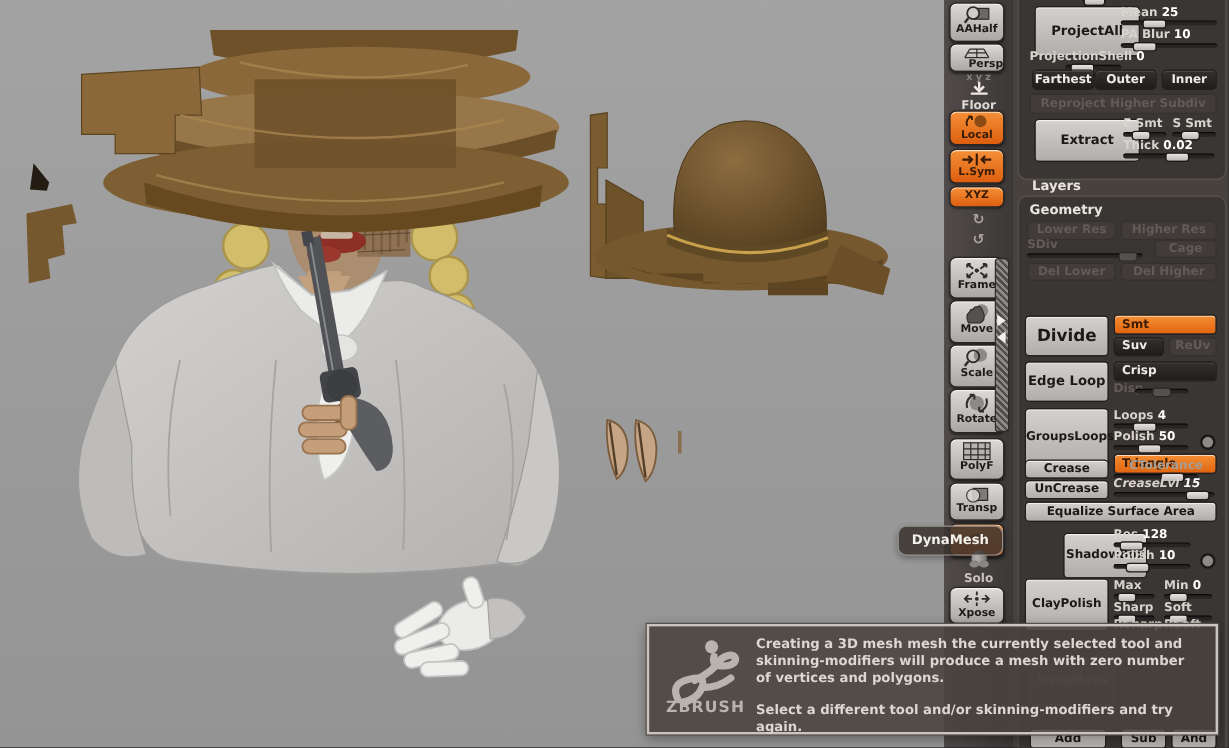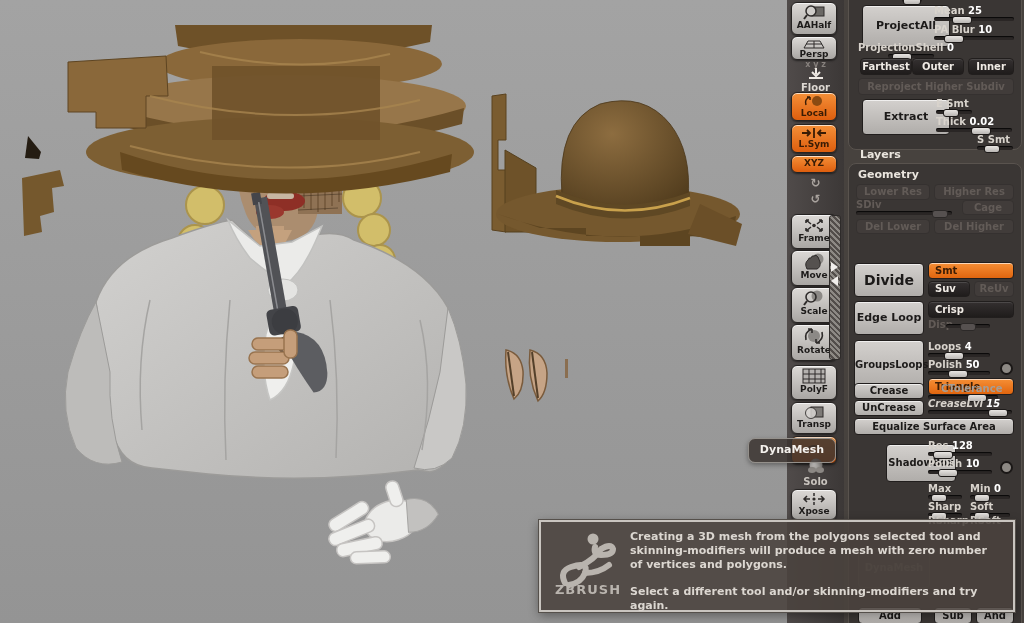--- a/index.html
+++ b/index.html
@@ -217,21 +217,21 @@
 
   <div class="abs" id="shelf">
     <div class="sbtn" style="top:2px;height:31px;">
       <svg class="ic" width="22" height="15">
         <rect x="9" y="2" width="12" height="9" fill="#6b6865" stroke="#2e2b2a"></rect>
         <circle cx="8" cy="6" r="5" fill="#cfccc9" stroke="#2e2b2a" stroke-width="1.5"></circle>
         <line x1="4" y1="10" x2="1" y2="14" stroke="#2e2b2a" stroke-width="2"></line>
       </svg>
       <span class="lb">AAHalf</span>
     </div>
-    <div class="sbtn" style="top:36px;height:22px;">
+    <div class="sbtn" style="top:36px;height:22px;text-align:right;">
       <svg class="ic" width="24" height="10">
         <g stroke="#2e2b2a" stroke-width="1" fill="none">
           <path d="M2,9 L22,9 M4,5 L20,5 M6,2 L18,2 M6,2 L2,9 M12,2 L12,9 M18,2 L22,9"></path>
         </g>
       </svg>
       <span class="lb">Persp</span>
     </div>
     <div class="flat dimtxt" style="top:60px;">x y z</div>
     <div class="flat" style="top:68px;cursor:pointer;">
       <svg width="16" height="12">
@@ -384,21 +384,21 @@
 
     <div class="btn disabled" style="left:14px;top:78px;width:154px;height:15px;line-height:15px;">Reproject Higher Subdiv</div>
 
     <div class="btn" style="left:18px;top:99px;width:86px;height:34px;line-height:34px;font-size:11px;">Extract</div>
     <div class="sl" style="left:92px;top:98px;width:36px;">
       <div class="t"><span>E Smt</span></div>
       <div class="track">
           <div class="hnd" style="left:20%;width:14px;"></div>
         </div>
     </div>
-    <div class="sl" style="left:133px;top:98px;width:36px;margin-top:36px;">
+    <div class="sl" style="left:133px;top:98px;width:36px;">
       <div class="t"><span>S Smt</span></div>
       <div class="track">
           <div class="hnd" style="left:20%;width:14px;"></div>
         </div>
     </div>
     <div class="sl" style="left:92px;top:116px;width:76px;">
       <div class="t"><span>Thick</span> <b>0.02</b></div>
       <div class="track">
           <div class="hnd" style="left:46%;"></div>
         </div>
@@ -479,20 +479,21 @@
         </div>
     </div>
     <div class="sl" style="left:84px;top:458px;width:64px;">
       <div class="t"><span>Polish</span> <b>10</b></div>
       <div class="track">
           <div class="hnd" style="left:15%;"></div>
         </div>
     </div>
     <div class="radio" style="left:156px;top:461px;"></div>
 
+    <div class="btn" style="left:10px;top:482px;width:68px;height:42px;line-height:42px;font-size:10px;">ClayPolish</div>
     <div class="sl" style="left:84px;top:483px;width:34px;">
       <div class="t"><span>Max</span></div>
       <div class="track">
           <div class="hnd" style="left:10%;width:14px;"></div>
         </div>
     </div>
     <div class="sl" style="left:126px;top:483px;width:40px;">
       <div class="t"><span>Min</span> <b>0</b></div>
       <div class="track">
           <div class="hnd" style="left:10%;width:14px;"></div>
@@ -530,18 +531,18 @@
     <svg id="zlogo" viewBox="0 0 66 64">
       <g fill="none" stroke="#b9b4ae" stroke-width="6" stroke-linecap="round">
         <path d="M10,50 Q4,38 16,34 Q34,28 30,40 Q26,50 14,52"></path>
         <path d="M24,34 Q40,26 46,16 Q56,10 58,16 Q58,22 46,22 Q38,22 40,14"></path>
         <path d="M30,40 Q44,40 54,32"></path>
       </g>
       <circle cx="38" cy="6" r="5.5" fill="#b9b4ae"></circle>
     </svg>
     <div id="zbrand">ZBRUSH</div>
     <div class="msg">
-      <p>Creating a 3D mesh from the polygons selected tool and skinning-modifiers will produce a mesh with zero number of vertices and polygons.</p>
+      <p>Creating a 3D mesh mesh the currently selected tool and skinning-modifiers will produce a mesh with zero number of vertices and polygons.</p>
       <p>Select a different tool and/or skinning-modifiers and try again.</p>
     </div>
   </div>
 
 </div>
 
 </body></html>

